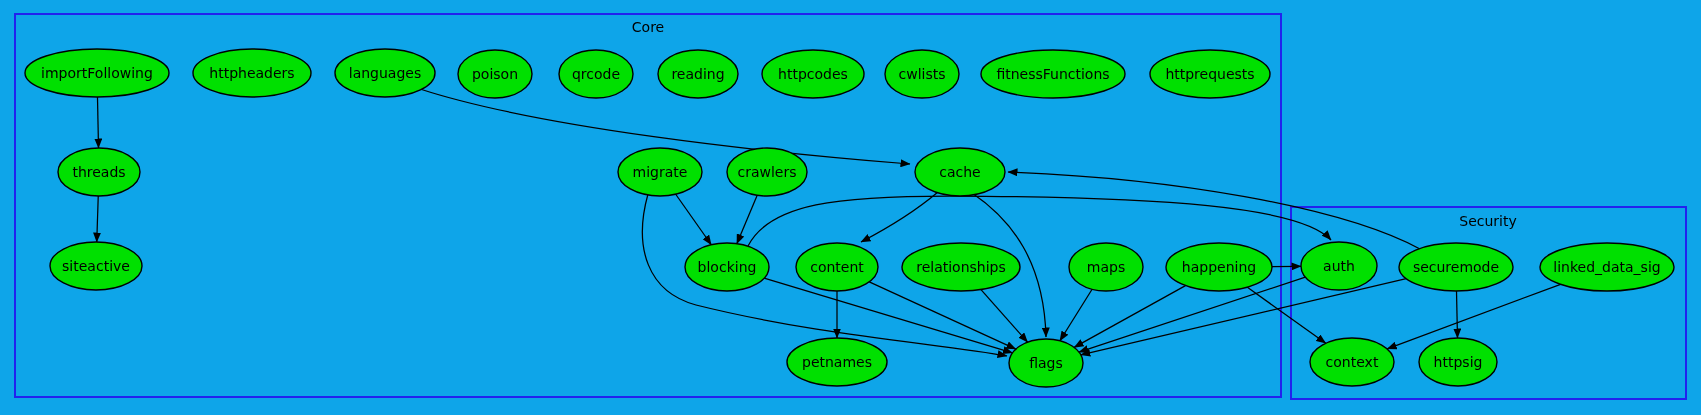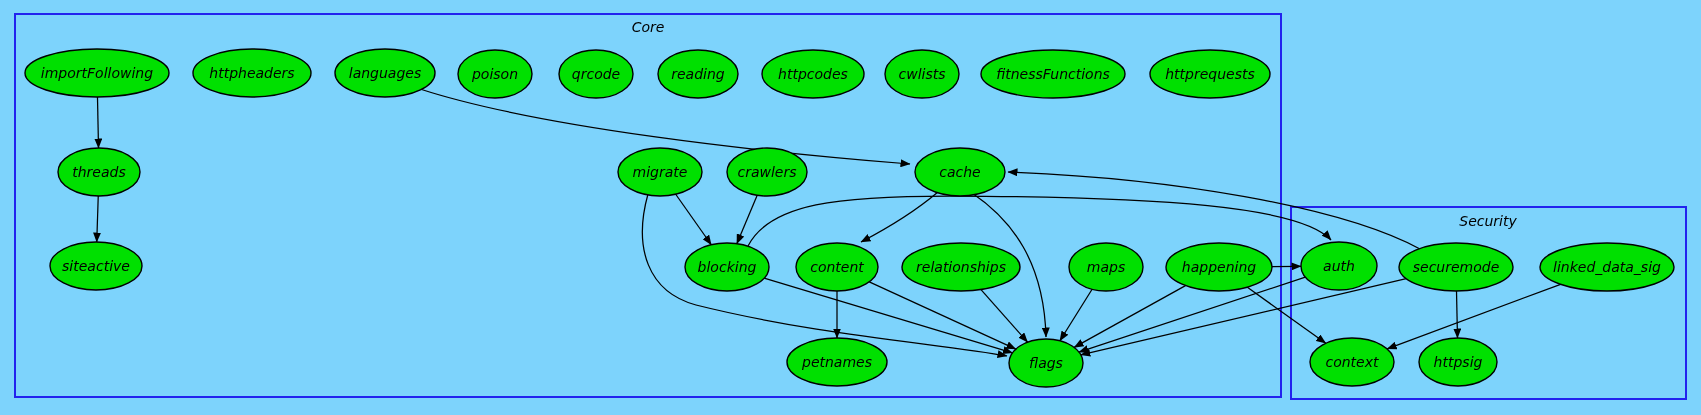--- a/index.html
+++ b/index.html
@@ -4,23 +4,22 @@
 <style>
   html, body {
     margin: 0;
     padding: 0;
     background: #ffffff;
   }
   .stage {
     position: relative;
     width: 1701px;
     height: 415px;
-    background: #7dd3fc;
+    background: #0ea5e9;
     font-family: "DejaVu Sans", "Liberation Sans", sans-serif;
-    font-style: italic;
   }
   svg text {
     font-family: "DejaVu Sans", "Liberation Sans", sans-serif;
     font-size: 14px;
     fill: #000000;
   }
   svg .cluster-label {
     font-size: 14px;
   }
 </style>

